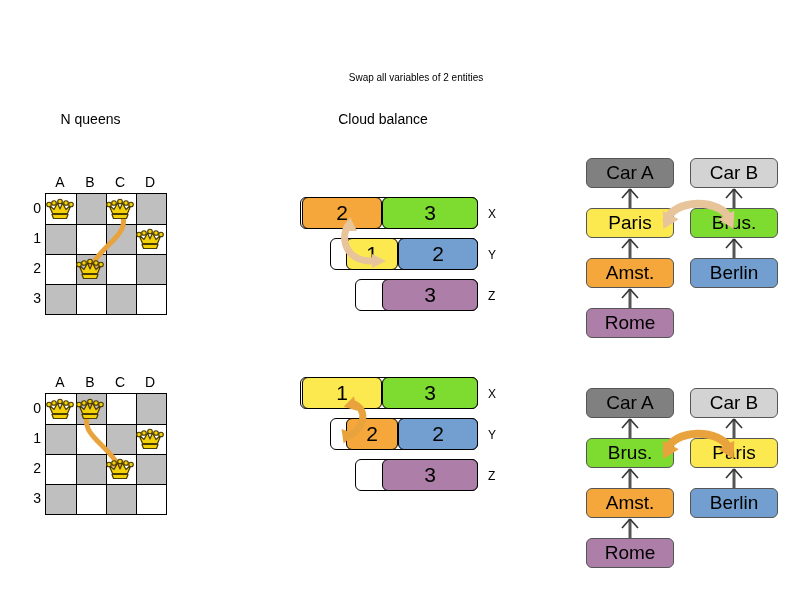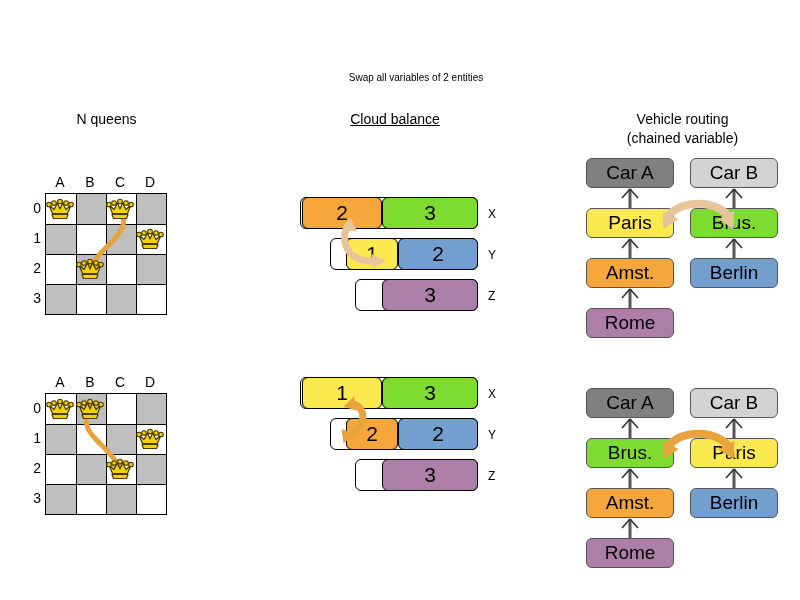--- a/index.html
+++ b/index.html
@@ -16,22 +16,22 @@
     left:0;top:26px;width:800px;text-align:center;
     font-size:38px;line-height:44px;font-weight:400;letter-spacing:.2px;
   }
   #page-subtitle{
     left:0;top:70px;width:784px;text-align:center;
     font-size:10px;line-height:16px;padding-left:24px;
   }
   .section-title{
     text-align:center;font-size:14px;line-height:19px;
   }
-  #t-nqueens{left:24px;top:110px;width:165px;}
-  #t-cloud{left:310px;top:110px;width:170px;text-decoration:underline;}
+  #t-nqueens{left:8px;top:110px;width:165px;}
+  #t-cloud{left:298px;top:110px;width:170px;}
   #t-vrp{left:585px;top:110px;width:195px;}
 
   
   .board{border:1.5px solid #000;box-sizing:content-box;}
   .board .cell{position:absolute;width:30px;height:30px;box-sizing:border-box;}
   .cell.dark{background:#bfbfbf;}
   .cell.light{background:#ffffff;}
   .grid-line{position:absolute;background:#000;}
   .file-lbl,.rank-lbl{position:absolute;font-size:14px;text-align:center;width:30px;line-height:16px;}
   .rank-lbl{width:16px;text-align:right;}
@@ -64,24 +64,20 @@
 </style>
 </head>
 <body>
 
 <div class="stage">
 
   <div class="abs" id="page-subtitle">Swap all variables of 2 entities</div>
 
   <div class="abs section-title" id="t-nqueens">N queens</div>
   <div class="abs section-title" id="t-cloud">Cloud balance</div>
-  <div class="abs section-title" id="t-vrp">
-    <div>Vehicle routing</div>
-    <div>(chained variable)</div>
-  </div>
 
   <div id="nqueens-before">
       <div class="file-lbl" style="left: 45px; top: 174px;">A</div>
       <div class="file-lbl" style="left: 75px; top: 174px;">B</div>
       <div class="file-lbl" style="left: 105px; top: 174px;">C</div>
       <div class="file-lbl" style="left: 135px; top: 174px;">D</div>
       <div class="rank-lbl" style="left: 25px; top: 200px;">0</div>
       <div class="rank-lbl" style="left: 25px; top: 230px;">1</div>
       <div class="rank-lbl" style="left: 25px; top: 260px;">2</div>
       <div class="rank-lbl" style="left: 25px; top: 290px;">3</div>

